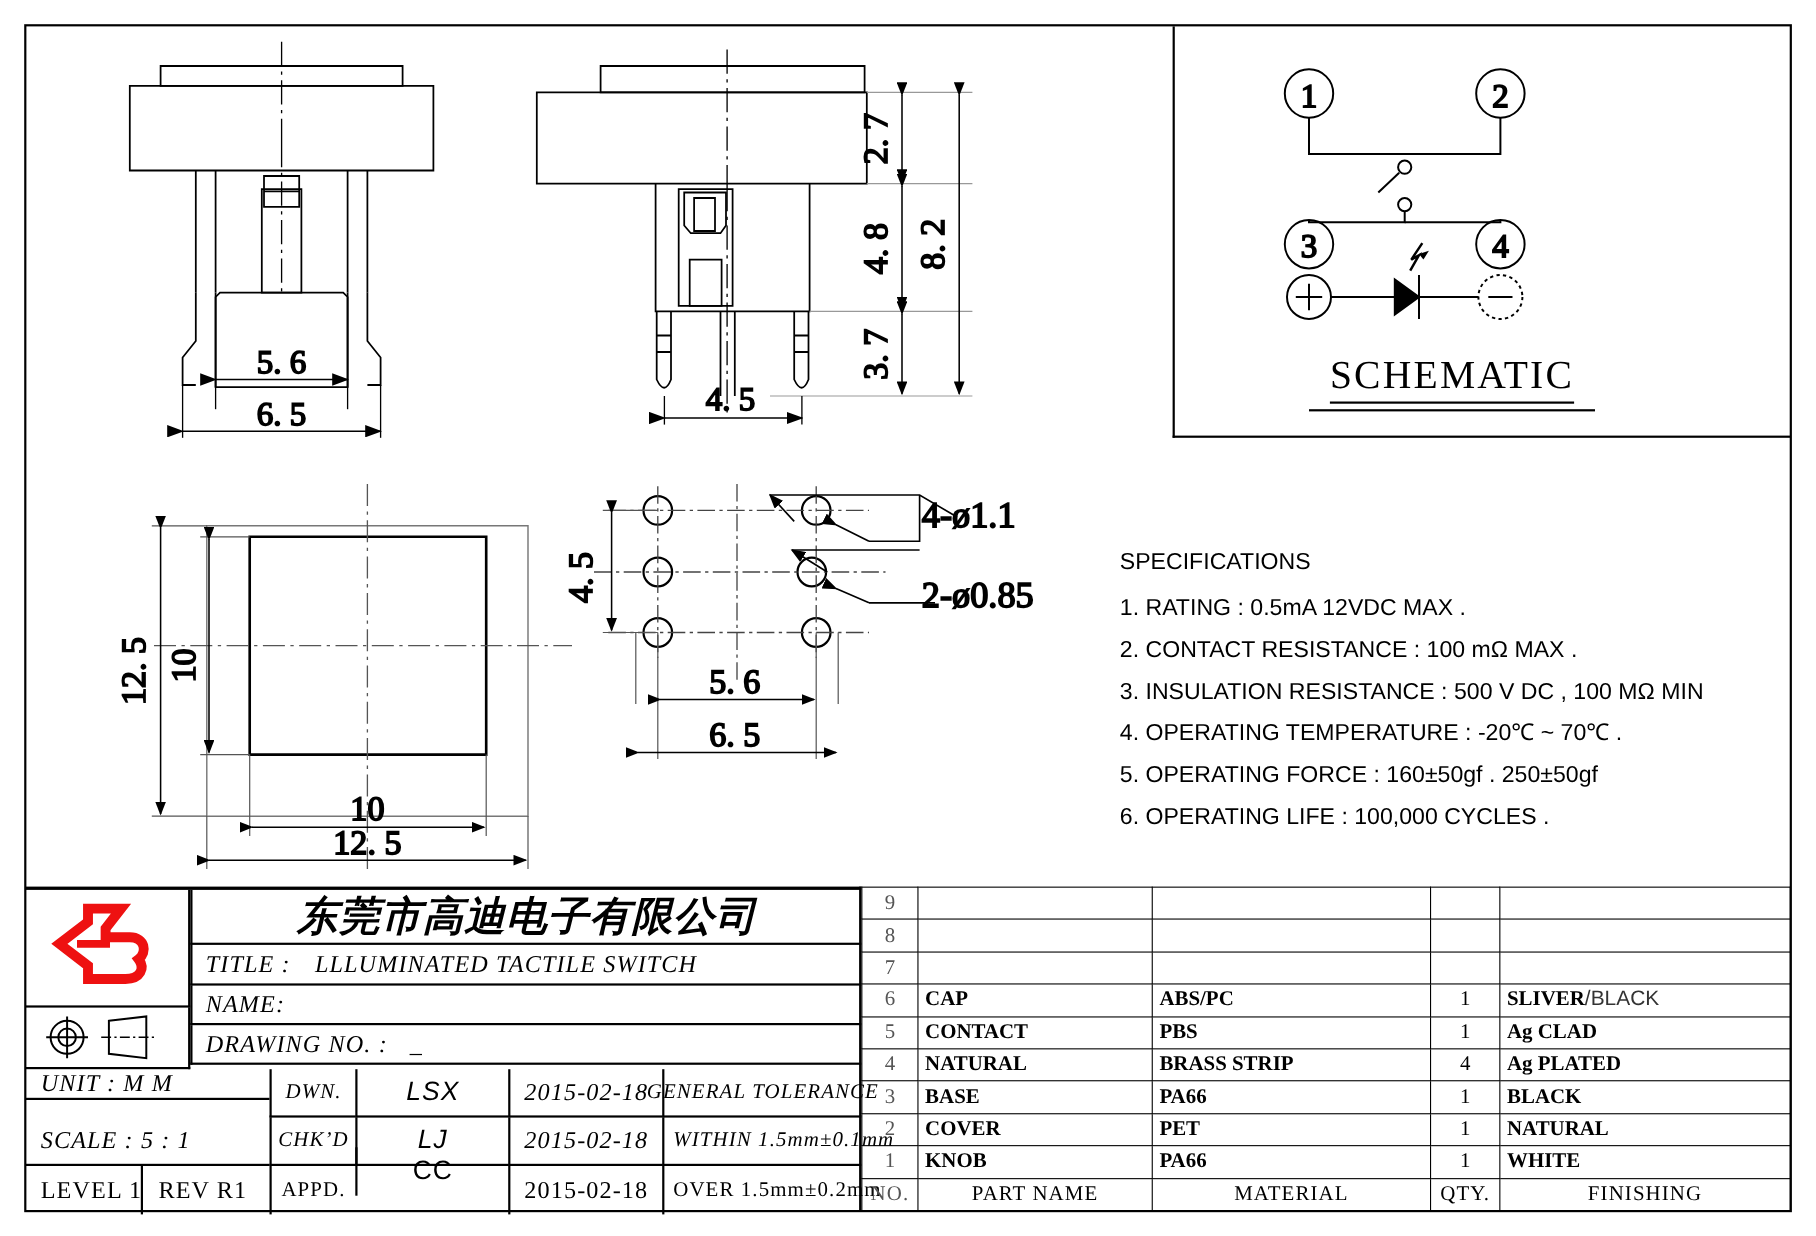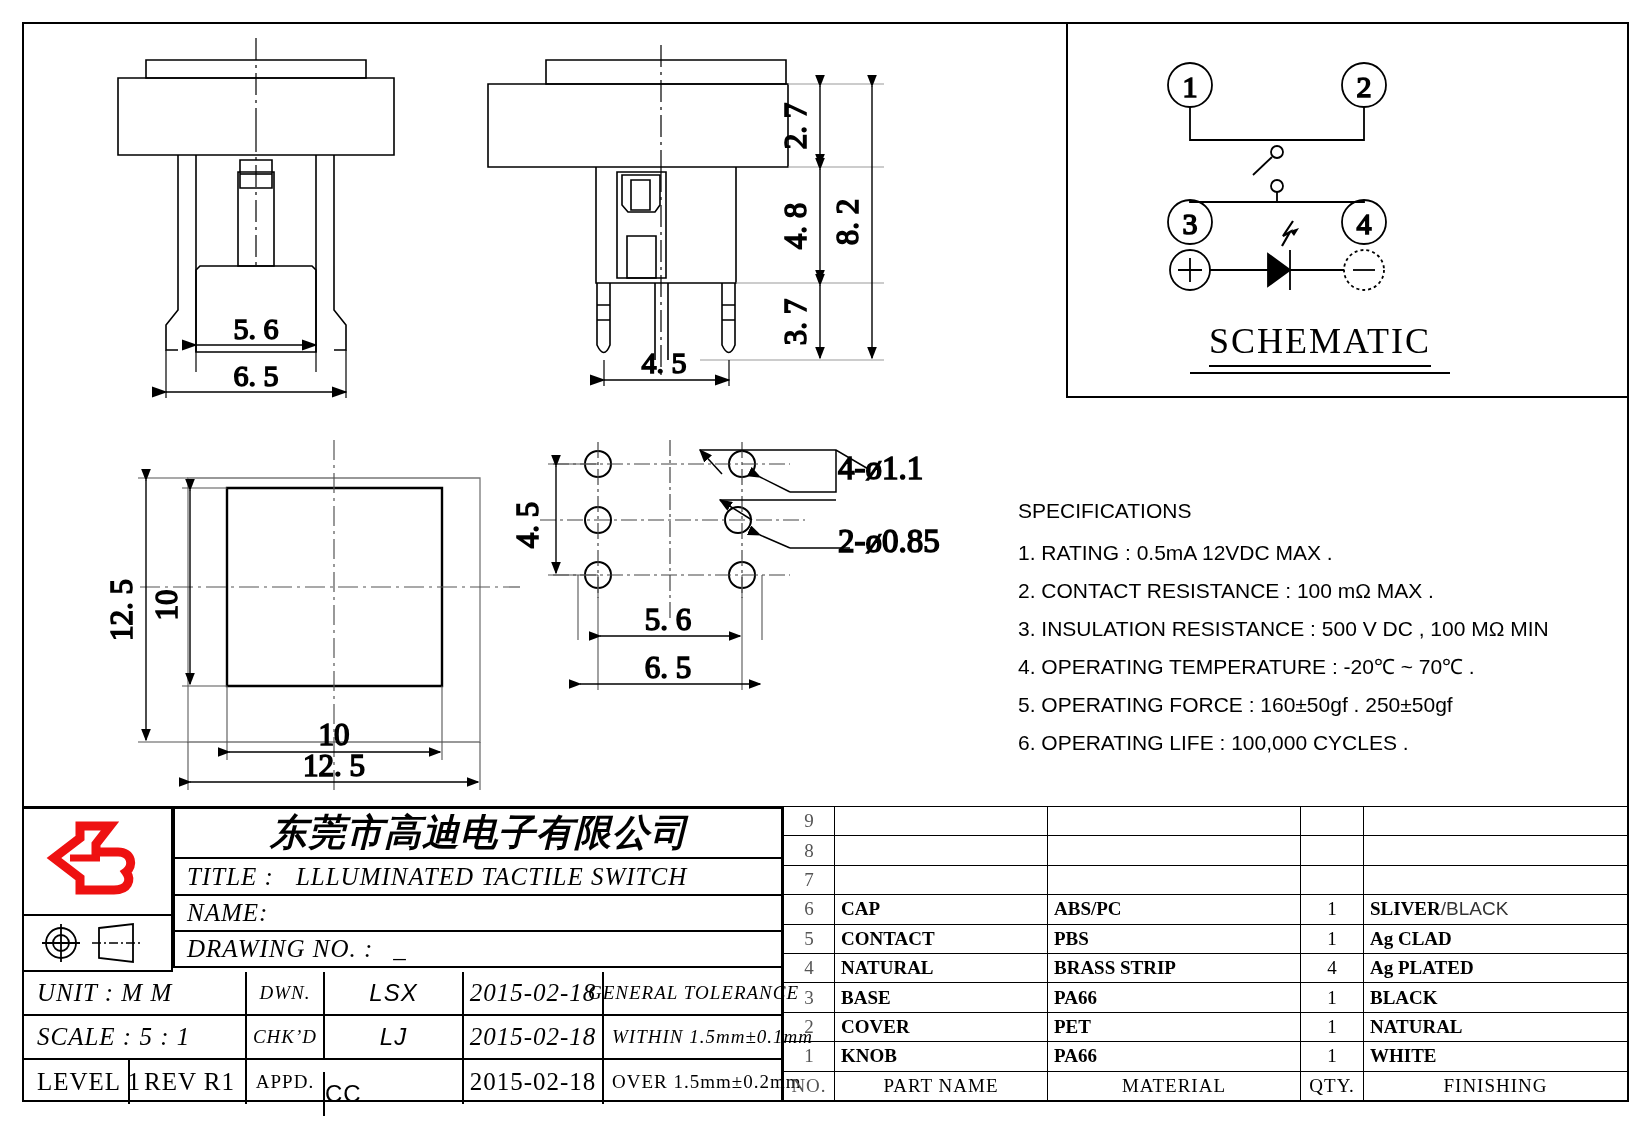--- a/index.html
+++ b/index.html
@@ -44,21 +44,21 @@
   }
   .tb-cell{position:absolute;box-sizing:border-box;display:flex;align-items:center;}
   .bl{border-left:2px solid #000;}
   .bb{border-bottom:2px solid #000;font-style:italic;}
   .br{border-right:2px solid #000;}
 
   .company-name{
     font-family:"DejaVu Sans",sans-serif;font-weight:bold;font-size:37px;
     letter-spacing:1px;white-space:nowrap;
   }
-  .tb-txt{font-family:"Liberation Serif",serif;font-size:25px;letter-spacing:1px;white-space:nowrap;}
+  .tb-txt{font-family:"Liberation Serif",serif;font-size:22px;letter-spacing:1px;white-space:nowrap;}
   .tb-txt-sm{font-family:"Liberation Serif",serif;font-size:19px;letter-spacing:1px;white-space:nowrap;}
   .tb-hand{font-family:"Liberation Sans",sans-serif;font-size:24px;letter-spacing:1px;}
 
   
   #parts{
     position:absolute;left:783px;top:806px;width:845px;height:295px;
     box-sizing:border-box;
   }
   #parts table{border-collapse:collapse;width:100%;height:100%;table-layout:fixed;}
   #parts td{
@@ -345,21 +345,21 @@
     <div class="tb-cell bl bb" style="left:150px;top:87px;width:610px;height:36px;padding-left:12px;gap:10px;">
       <span class="tb-txt">NAME:</span>
       <span class="tb-hand"></span>
     </div>
 
     <div class="tb-cell bl bb" style="left:150px;top:123px;width:610px;height:36px;padding-left:12px;gap:20px;">
       <span class="tb-txt">DRAWING NO.  :</span>
       <span class="tb-txt">_</span>
     </div>
 
-    <div class="tb-cell bb" style="left:0;top:163px;width:222px;height:44px;padding-left:14px;">
+    <div class="tb-cell bb" style="left:0;top:163px;width:222px;height:28px;padding-left:14px;">
       <span class="tb-txt">UNIT    :    M M</span>
     </div>
     <div class="tb-cell bl bb" style="left:222px;top:163px;width:78px;height:44px;justify-content:center;">
       <span class="tb-txt-sm">DWN.</span>
     </div>
     <div class="tb-cell bl bb" style="left:300px;top:163px;width:139px;height:44px;justify-content:center;">
       <span class="tb-hand">LSX</span>
     </div>
     <div class="tb-cell bl bb" style="left:439px;top:163px;width:140px;height:44px;justify-content:center;">
       <span class="tb-txt">2015-02-18</span>
@@ -386,21 +386,21 @@
 
     <div class="tb-cell" style="left:0;top:251px;width:105px;height:44px;padding-left:14px;">
       <span class="tb-txt">LEVEL 1</span>
     </div>
     <div class="tb-cell bl" style="left:105px;top:251px;width:117px;height:44px;padding-left:14px;">
       <span class="tb-txt">REV  R1</span>
     </div>
     <div class="tb-cell bl" style="left:222px;top:251px;width:78px;height:44px;justify-content:center;">
       <span class="tb-txt-sm">APPD.</span>
     </div>
-    <div class="tb-cell bl" style="left:300px;top:263px;width:139px;height:44px;">
+    <div class="tb-cell bl" style="left:300px;top:234px;width:139px;height:44px;justify-content:center;">
       <span class="tb-hand">CC</span>
     </div>
     <div class="tb-cell bl" style="left:439px;top:251px;width:140px;height:44px;justify-content:center;">
       <span class="tb-txt">2015-02-18</span>
     </div>
     <div class="tb-cell bl" style="left:579px;top:251px;width:181px;height:44px;padding-left:8px;">
       <span class="tb-txt-sm">OVER    1.5mm±0.2mm</span>
     </div>
   </div>
 

